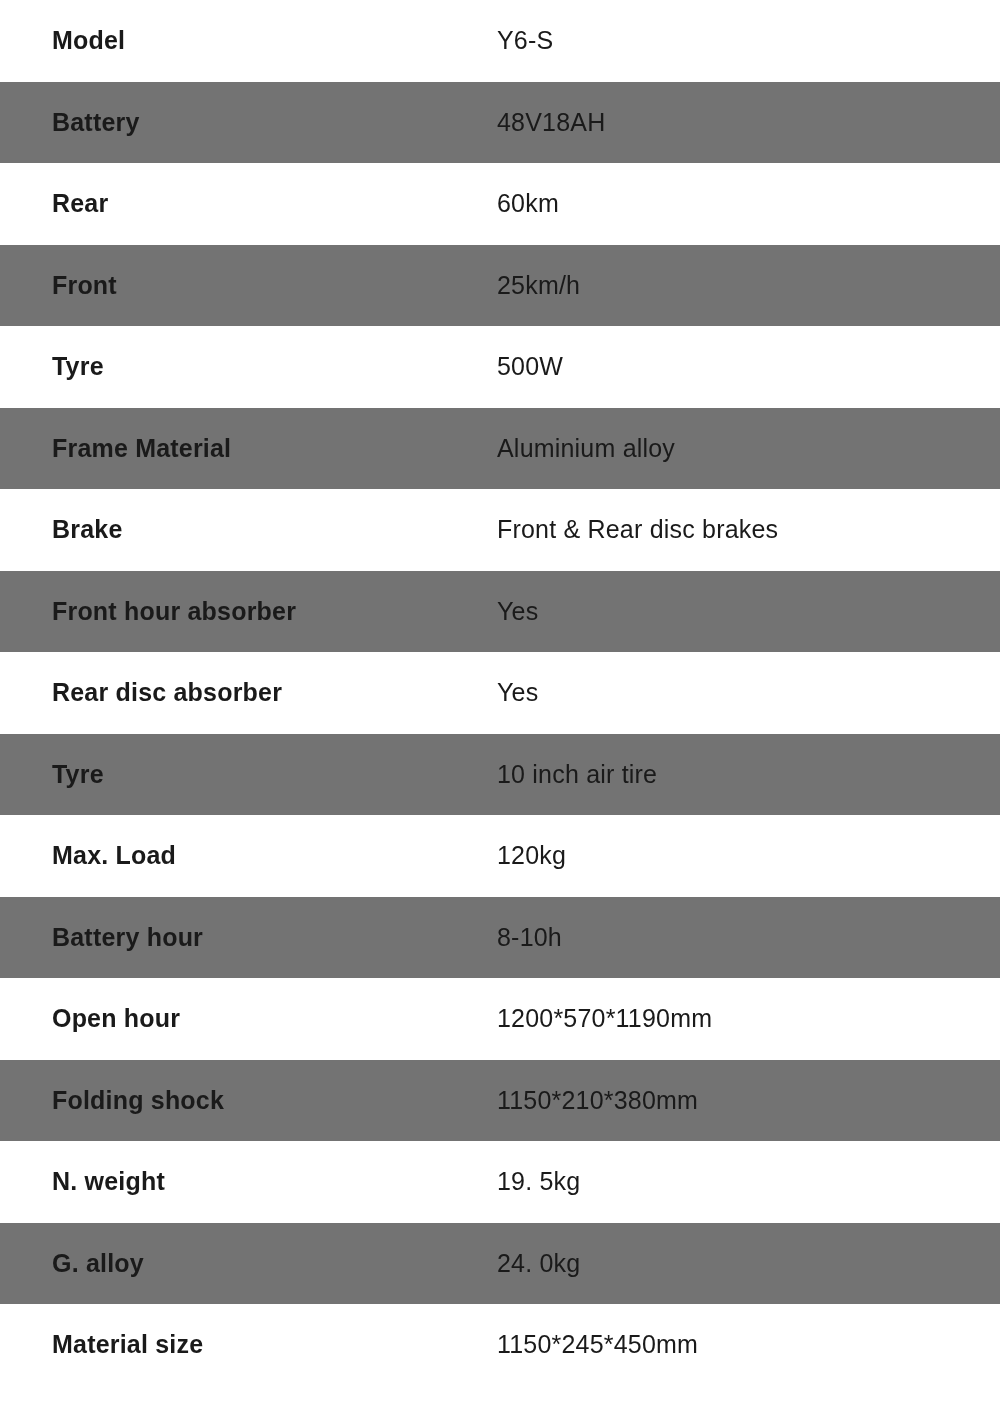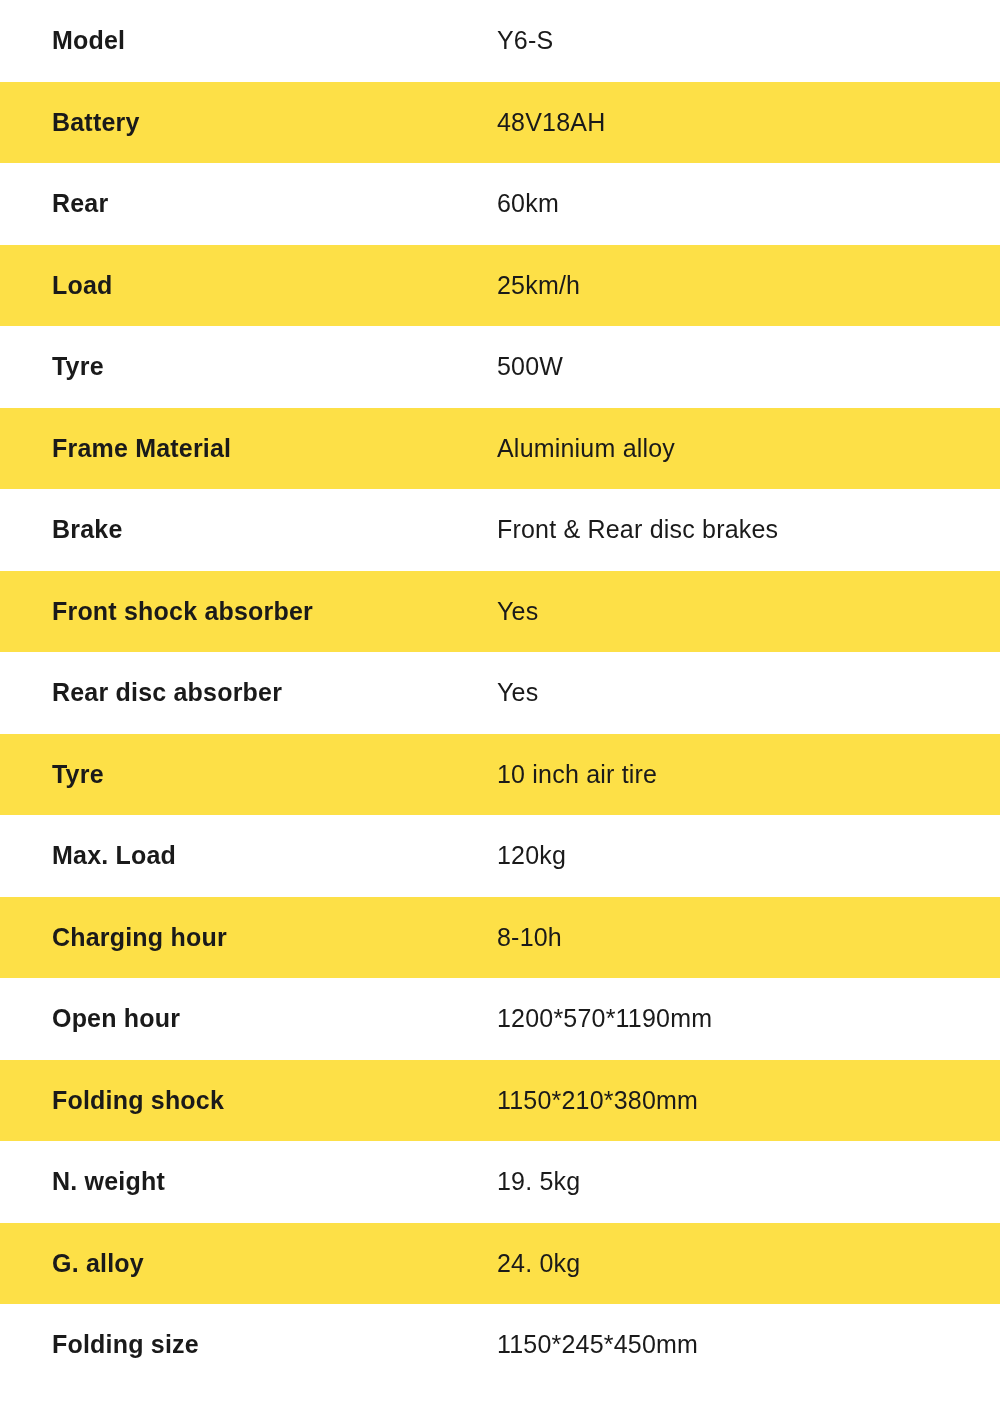--- a/index.html
+++ b/index.html
@@ -18,21 +18,21 @@
     border-collapse: collapse;
     table-layout: fixed;
   }
   .spec-table tr {
     height: 81.5px;
   }
   .spec-table tr.odd td {
     background: #ffffff;
   }
   .spec-table tr.even td {
-    background: #fde047;
+    background: #737373;
   }
   .spec-table td {
     vertical-align: middle;
     padding: 0;
     border: none;
   }
   td.spec-label {
     width: 445px;
     padding-left: 52px;
     font-size: 25px;
@@ -60,69 +60,69 @@
       </tr>
       <tr class="even">
         <td class="spec-label">Battery</td>
         <td class="spec-value">48V18AH</td>
       </tr>
       <tr class="odd">
         <td class="spec-label">Rear</td>
         <td class="spec-value">60km</td>
       </tr>
       <tr class="even">
-        <td class="spec-label">Load</td>
+        <td class="spec-label">Front</td>
         <td class="spec-value">25km/h</td>
       </tr>
       <tr class="odd">
         <td class="spec-label">Tyre</td>
         <td class="spec-value">500W</td>
       </tr>
       <tr class="even">
         <td class="spec-label">Frame Material</td>
         <td class="spec-value">Aluminium alloy</td>
       </tr>
       <tr class="odd">
         <td class="spec-label">Brake</td>
         <td class="spec-value">Front &amp; Rear disc brakes</td>
       </tr>
       <tr class="even">
-        <td class="spec-label">Front shock absorber</td>
+        <td class="spec-label">Front hour absorber</td>
         <td class="spec-value">Yes</td>
       </tr>
       <tr class="odd">
         <td class="spec-label">Rear disc absorber</td>
         <td class="spec-value">Yes</td>
       </tr>
       <tr class="even">
         <td class="spec-label">Tyre</td>
         <td class="spec-value">10 inch air tire</td>
       </tr>
       <tr class="odd">
         <td class="spec-label">Max. Load</td>
         <td class="spec-value">120kg</td>
       </tr>
       <tr class="even">
-        <td class="spec-label">Charging hour</td>
+        <td class="spec-label">Battery hour</td>
         <td class="spec-value">8-10h</td>
       </tr>
       <tr class="odd">
         <td class="spec-label">Open hour</td>
         <td class="spec-value">1200*570*1190mm</td>
       </tr>
       <tr class="even">
         <td class="spec-label">Folding shock</td>
         <td class="spec-value">1150*210*380mm</td>
       </tr>
       <tr class="odd">
         <td class="spec-label">N. weight</td>
         <td class="spec-value">19. 5kg</td>
       </tr>
       <tr class="even">
         <td class="spec-label">G. alloy</td>
         <td class="spec-value">24. 0kg</td>
       </tr>
       <tr class="odd">
-        <td class="spec-label">Folding size</td>
+        <td class="spec-label">Material size</td>
         <td class="spec-value">1150*245*450mm</td>
       </tr>
     </tbody>
 </table>
 
 </body></html>

